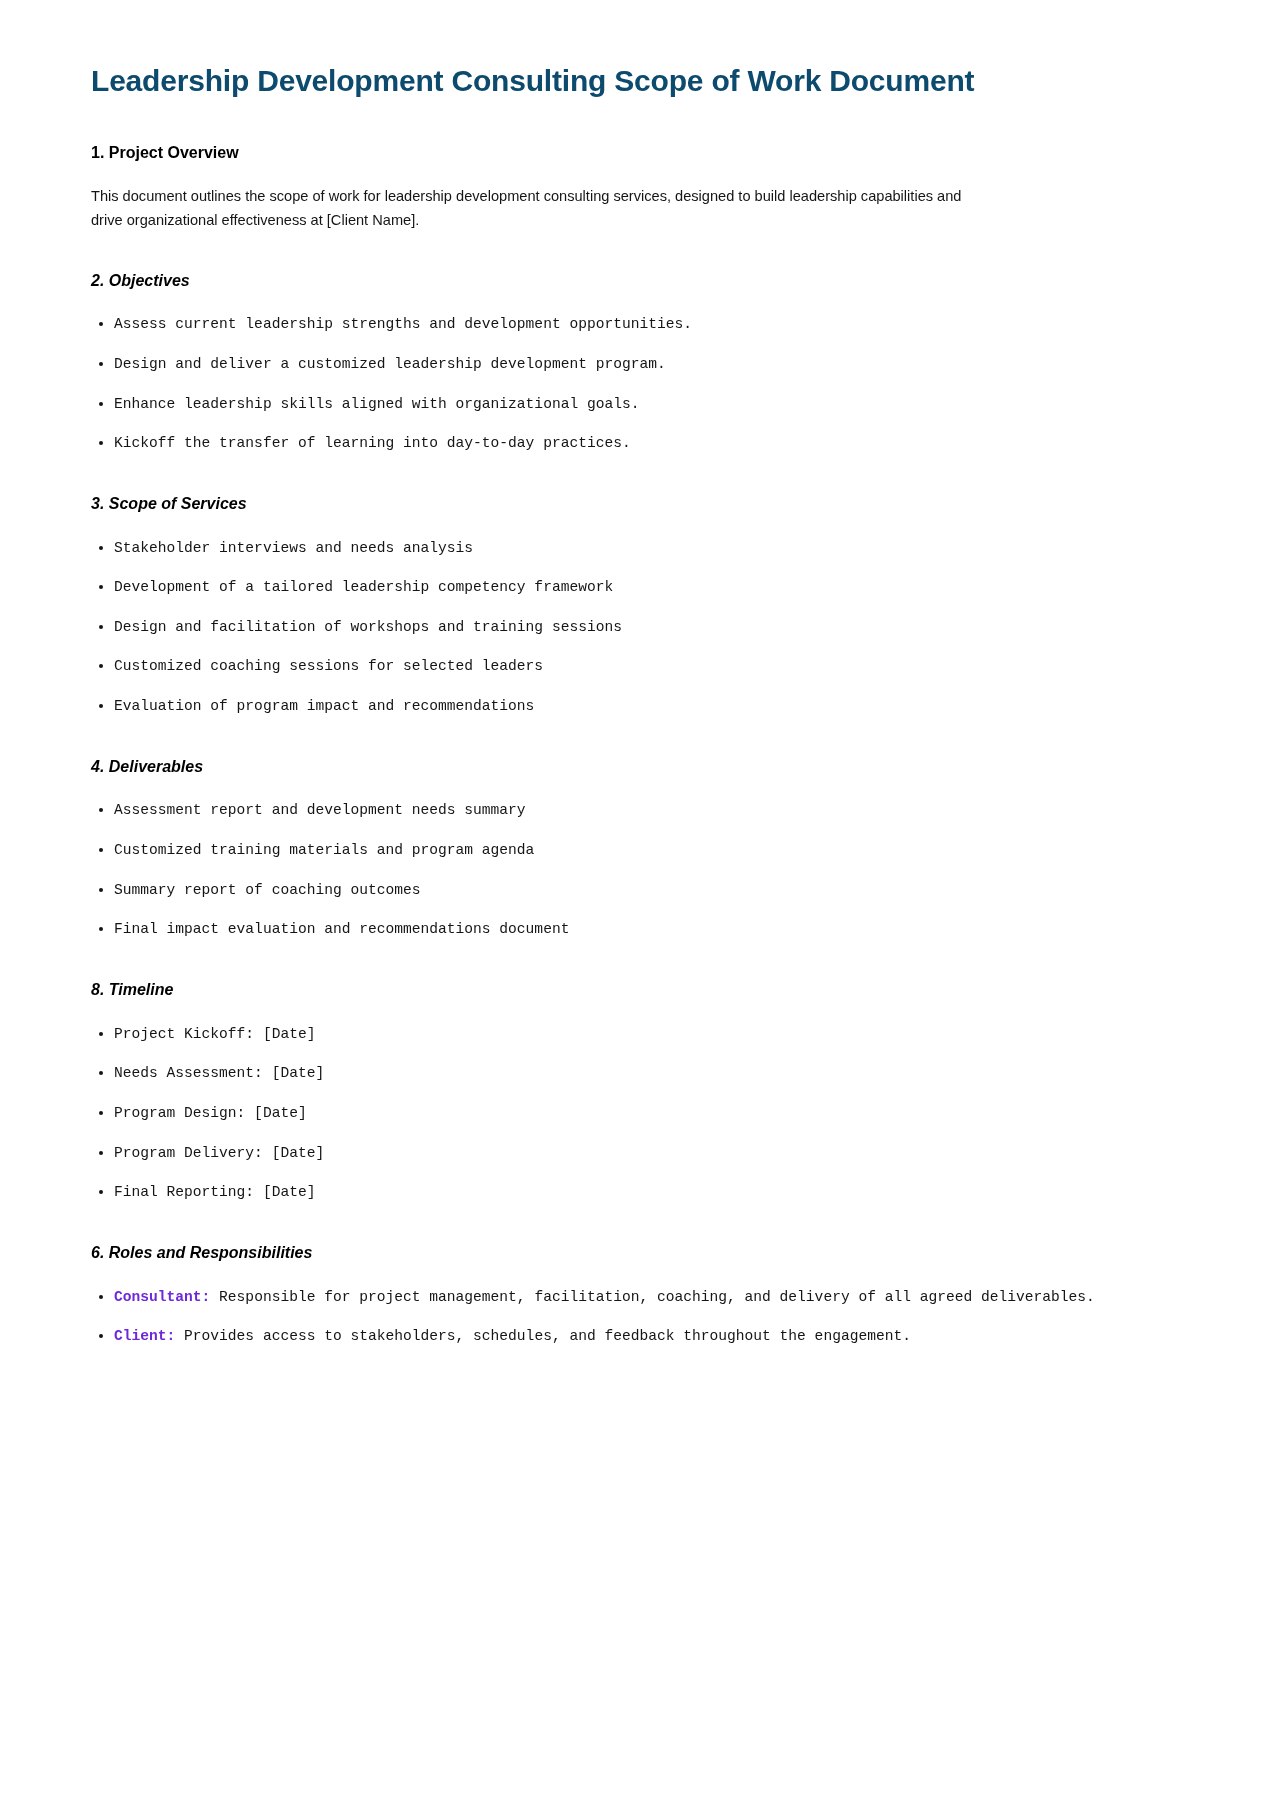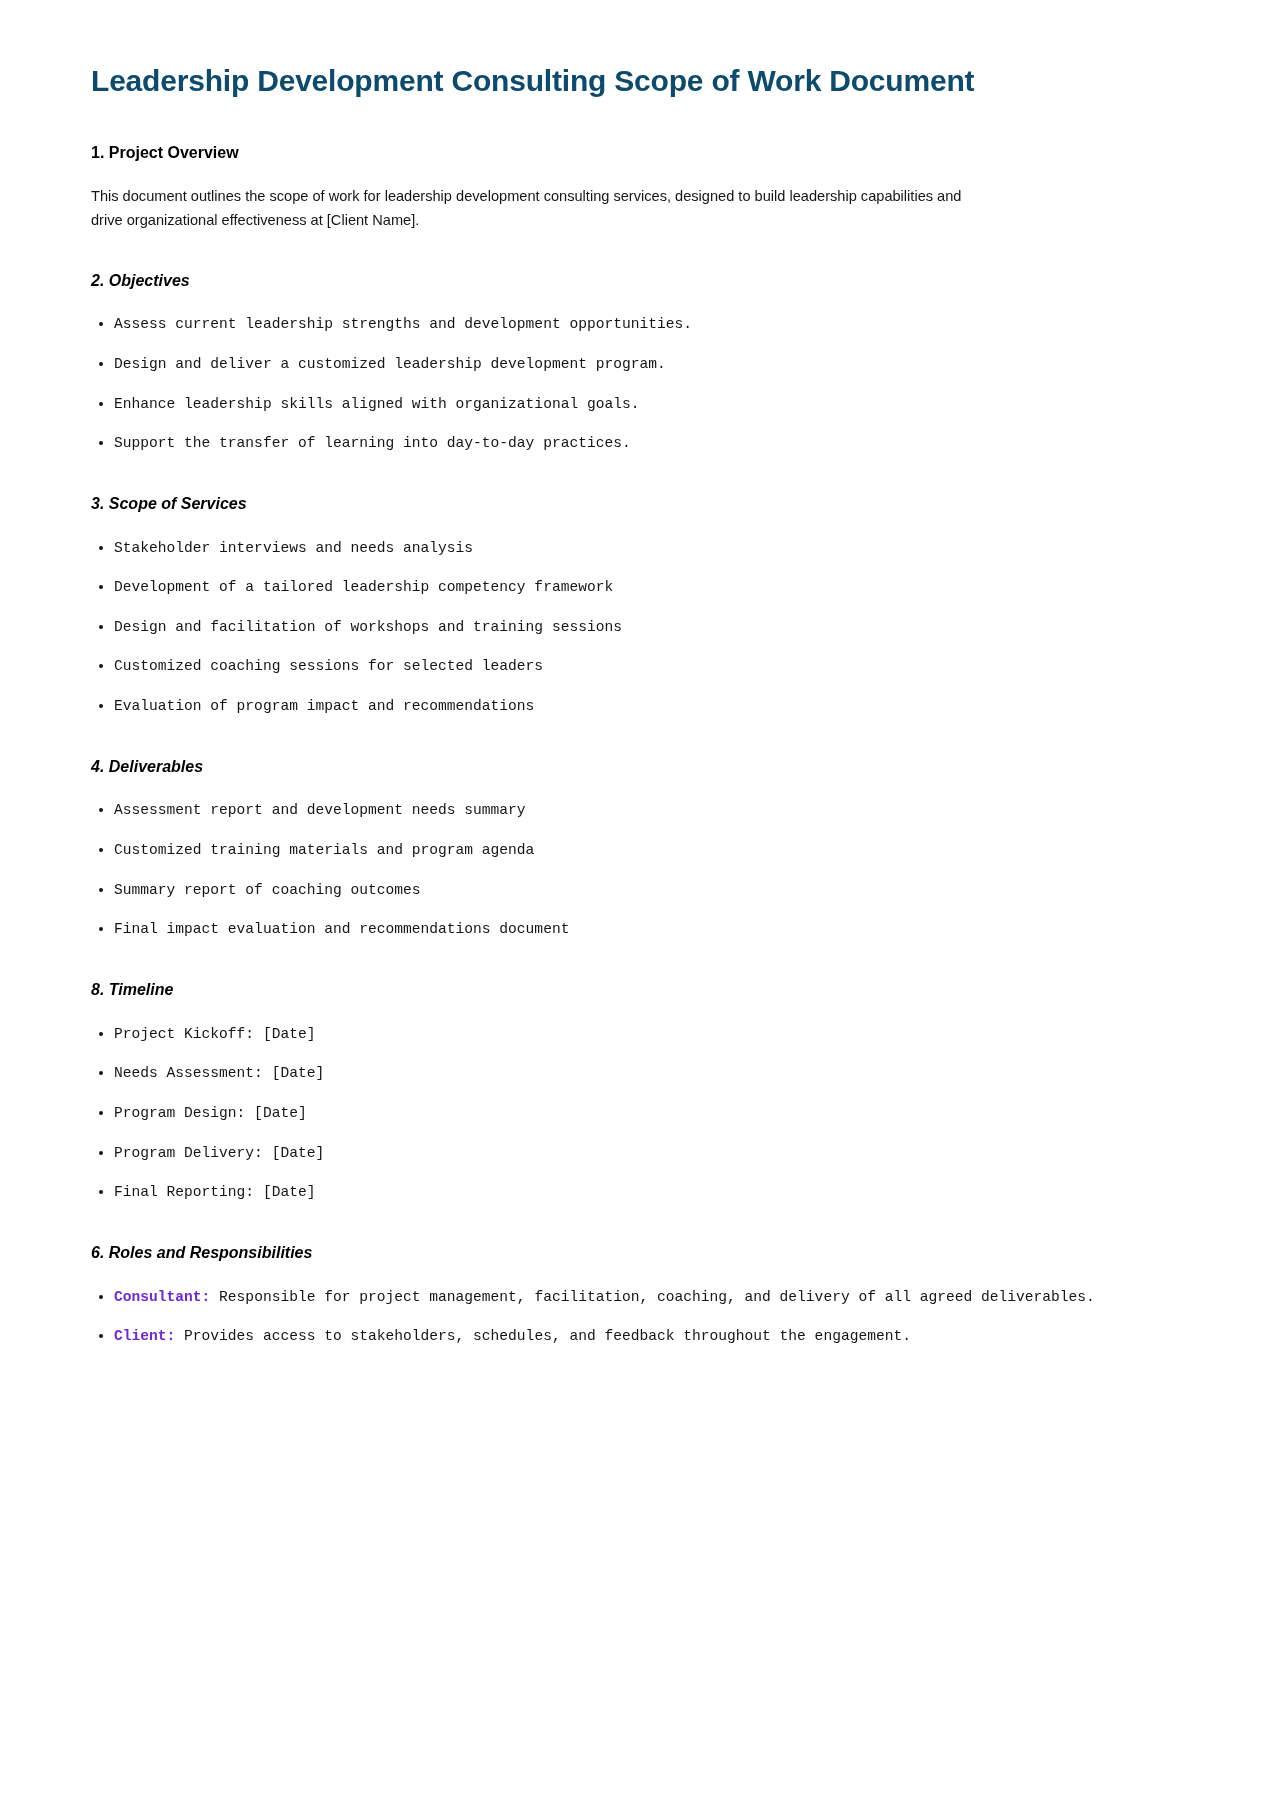--- a/index.html
+++ b/index.html
@@ -96,21 +96,21 @@
     <h2 class="section-heading">1. Project Overview</h2>
     <p class="body-text">This document outlines the scope of work for leadership development consulting services, designed to build leadership capabilities and drive organizational effectiveness at [Client Name].</p>
   </div>
 
   <div class="section section-spacer">
     <h2 class="section-heading">2. Objectives</h2>
     <ul class="bullets">
       <li><span>Assess current leadership strengths and development opportunities.</span></li>
       <li><span>Design and deliver a customized leadership development program.</span></li>
       <li><span>Enhance leadership skills aligned with organizational goals.</span></li>
-      <li><span>Support the transfer of learning into day-to-day practices.</span></li>
+      <li><span>Kickoff the transfer of learning into day-to-day practices.</span></li>
     </ul>
   </div>
 
   <div class="section section-spacer">
     <h2 class="section-heading">3. Scope of Services</h2>
     <ul class="bullets">
       <li><span>Stakeholder interviews and needs analysis</span></li>
       <li><span>Development of a tailored leadership competency framework</span></li>
       <li><span>Design and facilitation of workshops and training sessions</span></li>
       <li><span>Customized coaching sessions for selected leaders</span></li>

